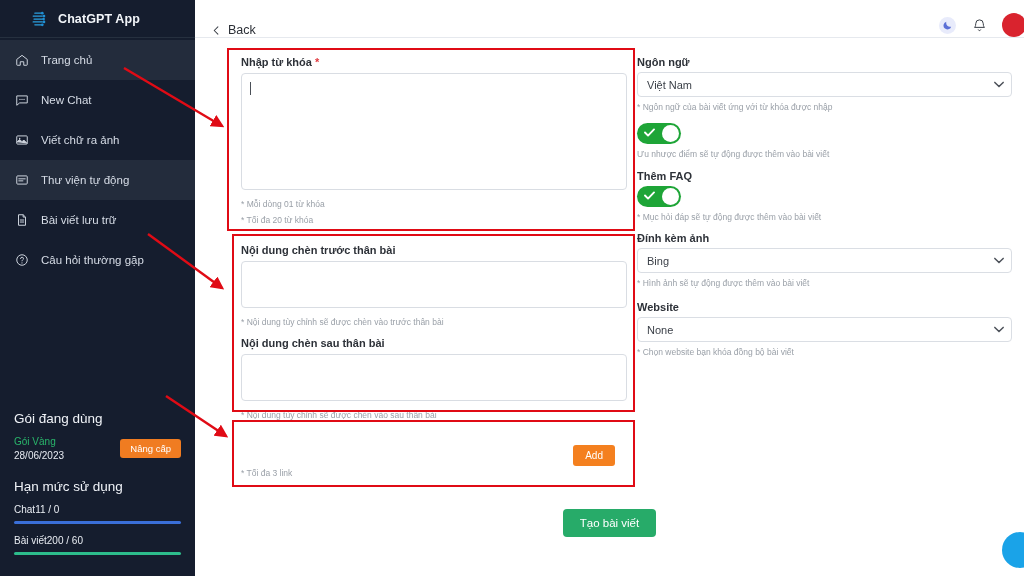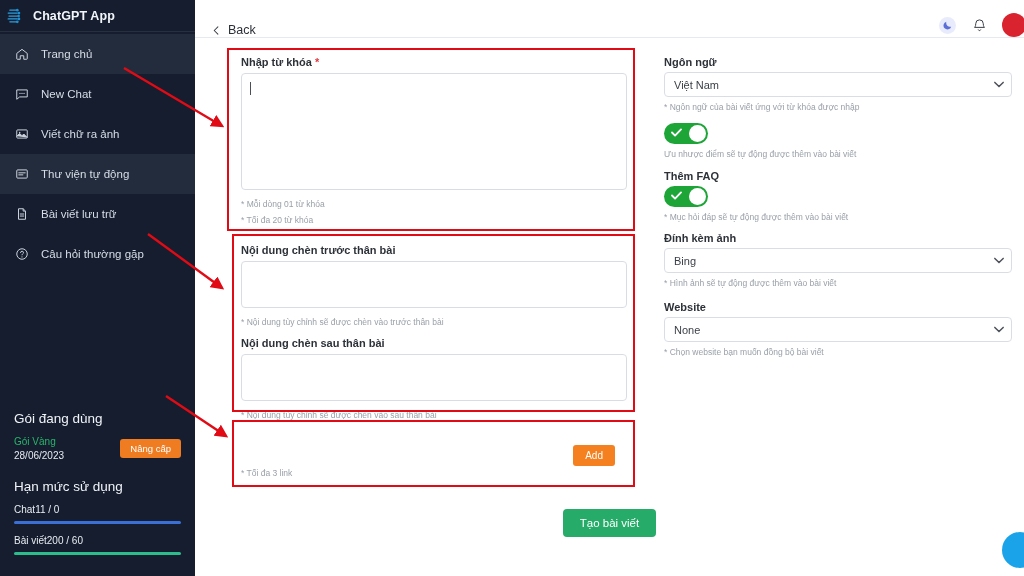--- a/index.html
+++ b/index.html
@@ -14,22 +14,22 @@
   
   .sidebar {
     width: 195px; height: 576px;
     background: #151d2e;
     color: #e8ecf2;
     display: flex; flex-direction: column;
     flex: 0 0 195px;
     position: relative;
   }
   .brand {
-    height: 32px; display: flex; align-items: center;
-    gap: 9px; padding: 0 4px;
+    height: 38px; display: flex; align-items: center;
+    gap: 9px; padding: 0 29px;
     border-bottom: 1px solid #26303f;
   }
   .brand-logo { width: 20px; height: 20px; flex: 0 0 20px; }
   .brand-title { font-size: 12.5px; font-weight: 600; letter-spacing: .1px; color: #f2f5f9; }
 
   .nav { padding-top: 2px; }
   .nav-item {
     height: 40px; display: flex; align-items: center;
     gap: 12px; padding: 0 14px;
     font-size: 11.5px; color: #d7dde7; cursor: pointer;
@@ -64,21 +64,21 @@
   .back-chev { width: 11px; height: 11px; display: block; }
   .top-icons { display: flex; align-items: center; gap: 14px; }
   .icon-btn { width: 18px; height: 18px; display: flex; align-items: center; justify-content: center; cursor: pointer; }
   .moon-wrap { width: 17px; height: 17px; border-radius: 50%; background: #e8ebfb; display: flex; align-items: center; justify-content: center; }
   .avatar-clip {
     width: 24px; height: 24px; border-radius: 50%;
     background: #d9232e; margin-right: -14px;
   }
 
   .content { flex: 1; position: relative; padding: 10px 0 0 0; }
-  .cols { display: flex; padding: 0 12px 0 32px; gap: 27px; }
+  .cols { display: flex; padding: 0 12px 0 32px; gap: 0; }
   .col-left { width: 410px; flex: 0 0 410px; position: relative; }
   .col-right { flex: 1; padding-top: 8px; }
 
   .field-label { font-size: 11px; font-weight: 700; color: #2d3138; margin-bottom: 5px; }
   .req { color: #e0393e; font-weight: 700; }
   .hint { font-size: 8.5px; color: #9aa0a8; line-height: 1.5; margin-top: 4px; }
   .hint.tight { margin-top: 3px; }
 
   .ta {
     width: 100%; border: 1px solid #d9dde3; border-radius: 4px;
@@ -384,21 +384,21 @@
           <div class="rgroup" style="margin-top:11px;">
             <div class="field-label">Website</div>
             <div class="sel-wrap">
               <select class="sel">
                 <option>None</option>
               </select>
               <svg class="sel-chev" width="10" height="7" viewBox="0 0 12 8" fill="none" stroke="#4d525a" stroke-width="1.8" stroke-linecap="round" stroke-linejoin="round">
                   <path d="M1 1.5l5 5 5-5"></path>
                 </svg>
             </div>
-            <div class="hint">* Chọn website bạn muốn đồng bộ bài viết</div>
+            <div class="hint">* Chọn website bạn khóa đồng bộ bài viết</div>
           </div>
 
         </div>
       </div>
 
       <div class="submit-row">
         <button class="submit-btn">Tạo bài viết</button>
       </div>
 
       <div class="chat-bubble"></div>

